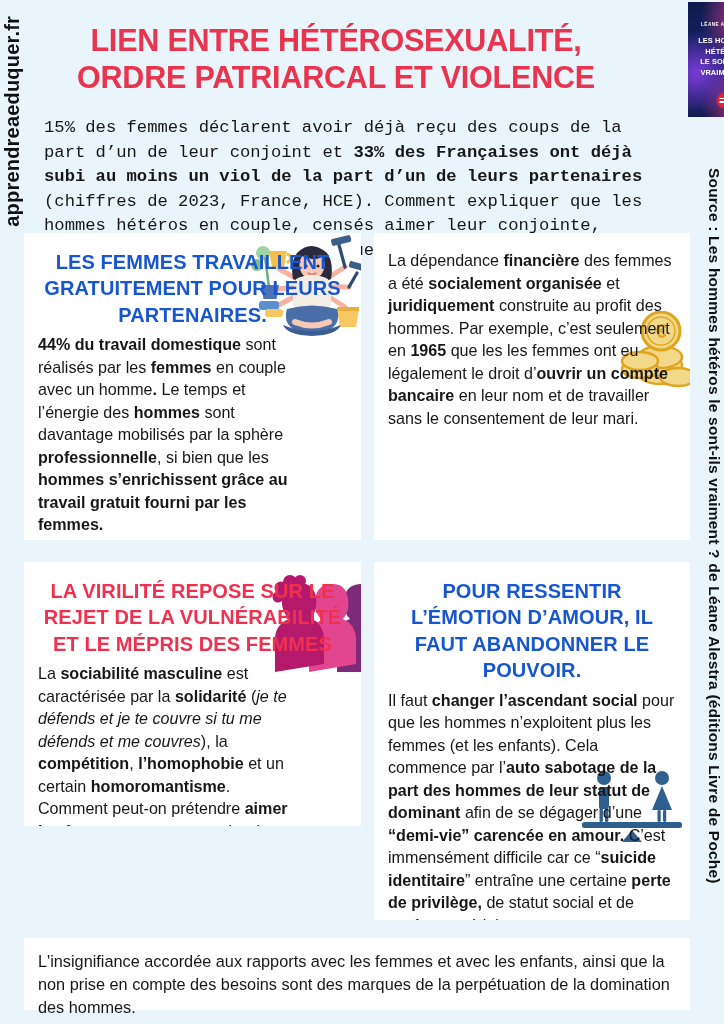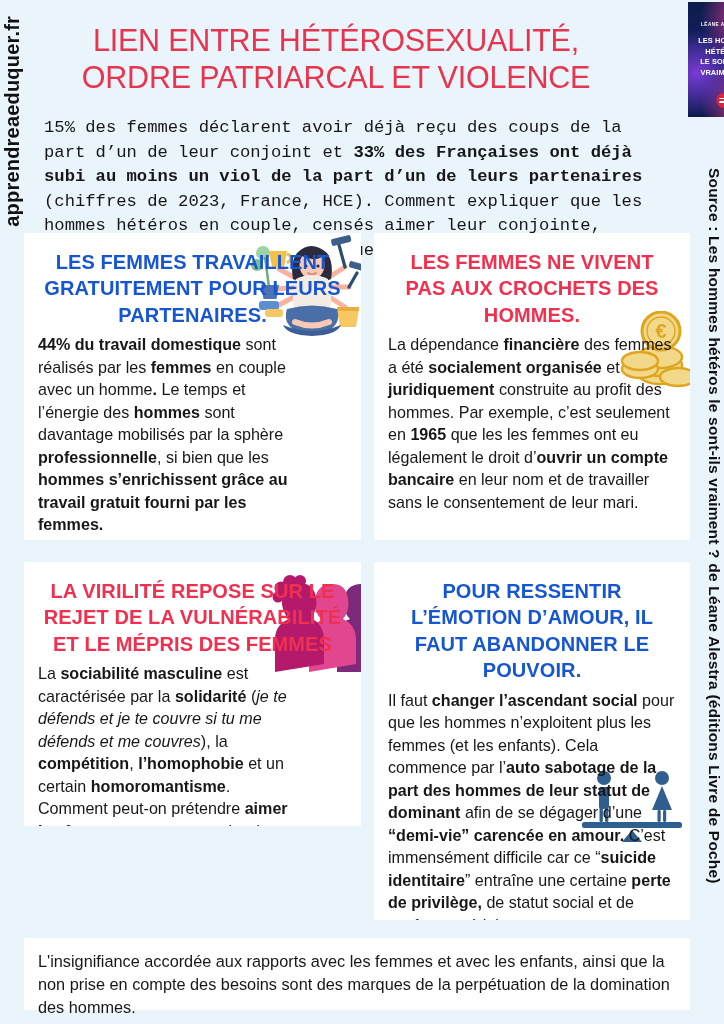--- a/index.html
+++ b/index.html
@@ -51,21 +51,21 @@
 
   
   .header {
     position: absolute;
     left: 36px;
     top: 22px;
     width: 600px;
   }
   .title {
     color: #e8344e;
-    font-weight: 400;
+    font-weight: 700;
     font-size: 30.5px;
     line-height: 1.21;
     text-align: center;
     letter-spacing: -0.2px;
   }
   .title .line { display: block; }
 
   .book {
     position: absolute;
     left: 648px;
@@ -320,21 +320,20 @@
             <ellipse cx="44" cy="46" rx="22" ry="11"></ellipse>
             <ellipse cx="24" cy="58" rx="18" ry="9"></ellipse>
             <ellipse cx="24" cy="50" rx="18" ry="9"></ellipse>
             <ellipse cx="62" cy="66" rx="18" ry="9"></ellipse>
           </g>
           <circle cx="45" cy="20" r="19" fill="#f2d98a" stroke="#e0a51f" stroke-width="3"></circle>
           <circle cx="45" cy="20" r="14" fill="none" stroke="#e0a51f" stroke-width="1.4"></circle>
           <text x="45" y="27" font-family="'Liberation Sans',sans-serif" font-size="20" font-weight="700" fill="#e0a51f" text-anchor="middle">€</text>
         </svg>
       </div>
-      <h2 class="card-head head-red">LES FEMMES NE VIVENT PAS AUX CROCHETS DES HOMMES.</h2>
       <div class="card-body">La dépendance <b>financière</b> des femmes a été <b>socialement organisée</b> et <b>juridiquement</b> construite au profit des hommes. Par exemple, c’est seulement en <b>1965</b> que les les femmes ont eu légalement le droit d’<b>ouvrir un compte bancaire</b> en leur nom et de travailler sans le consentement de leur mari.</div>
     </div>
   </section>
 
   <section class="card card-bl">
     <div class="card-inner">
       <div class="illus-sil">
         <svg viewBox="0 0 118 114" width="118" height="114" aria-hidden="true">
 
           <path d="M72 108 V72 q0 -13 13 -17 q-7 -7 -6 -18 q1 -16 16 -17 q16 -1 18 15 q1 12 -5 19 q4 4 6 10 q2 6 2 18 v26 z" fill="#7d2a7a"></path>

